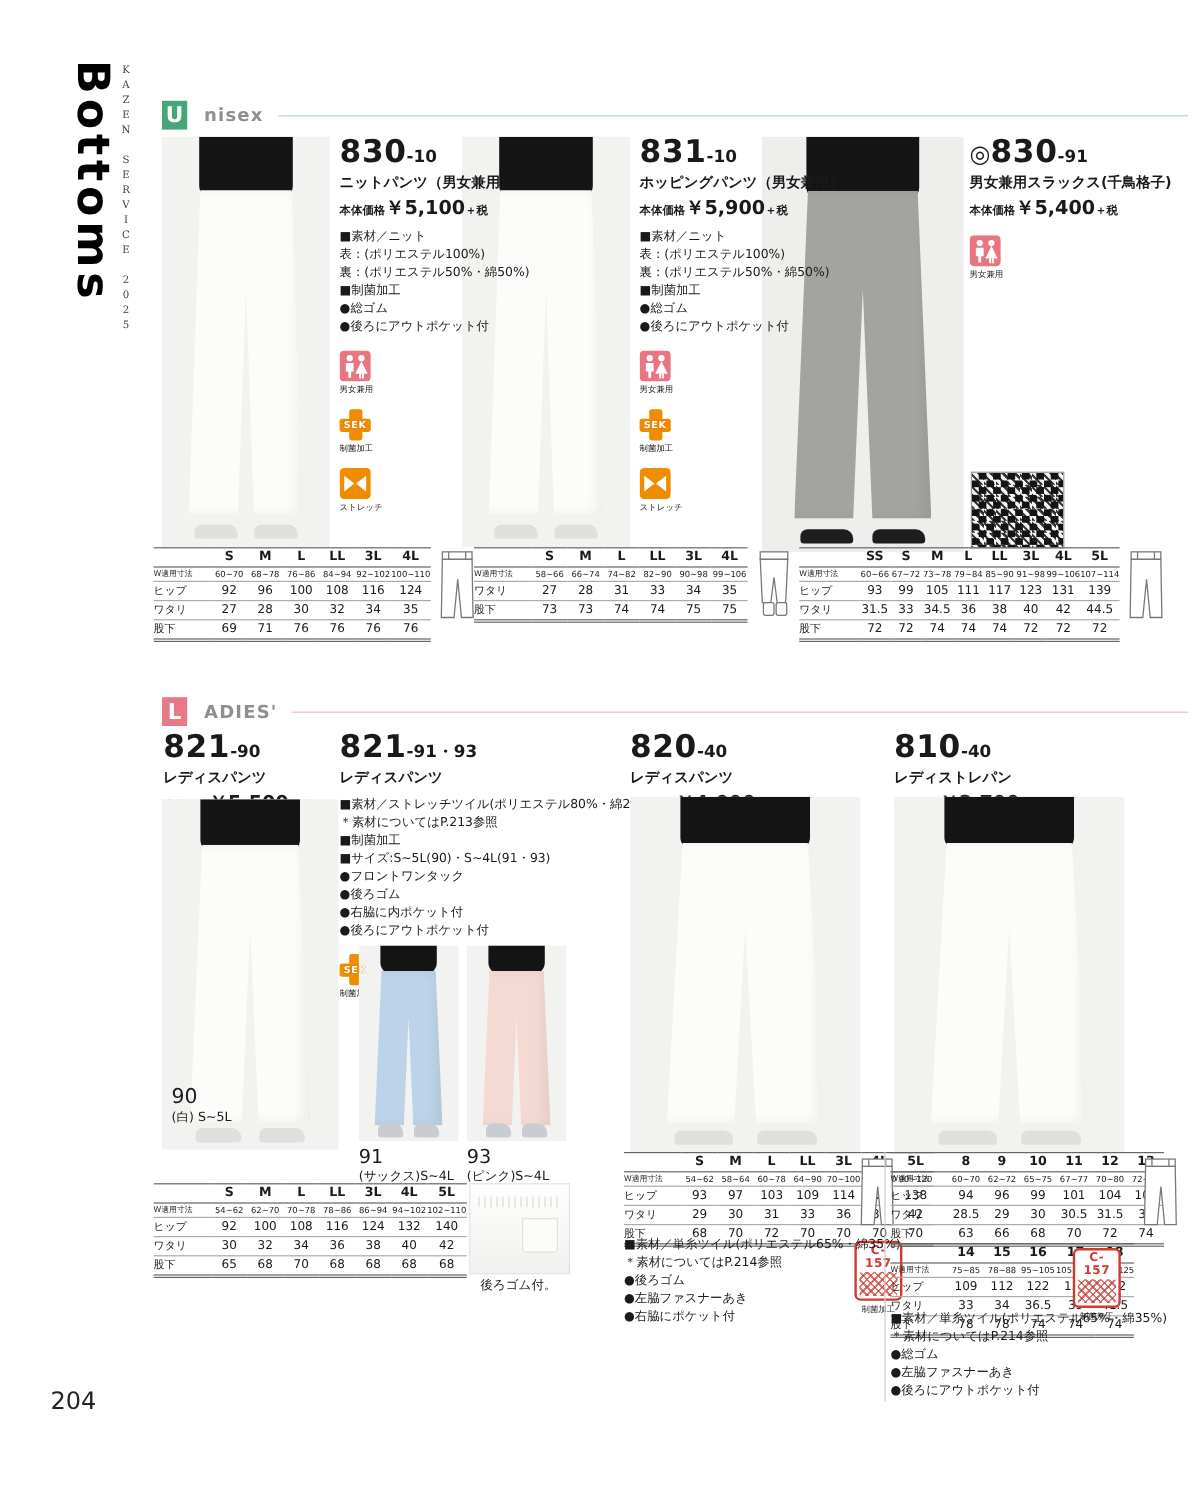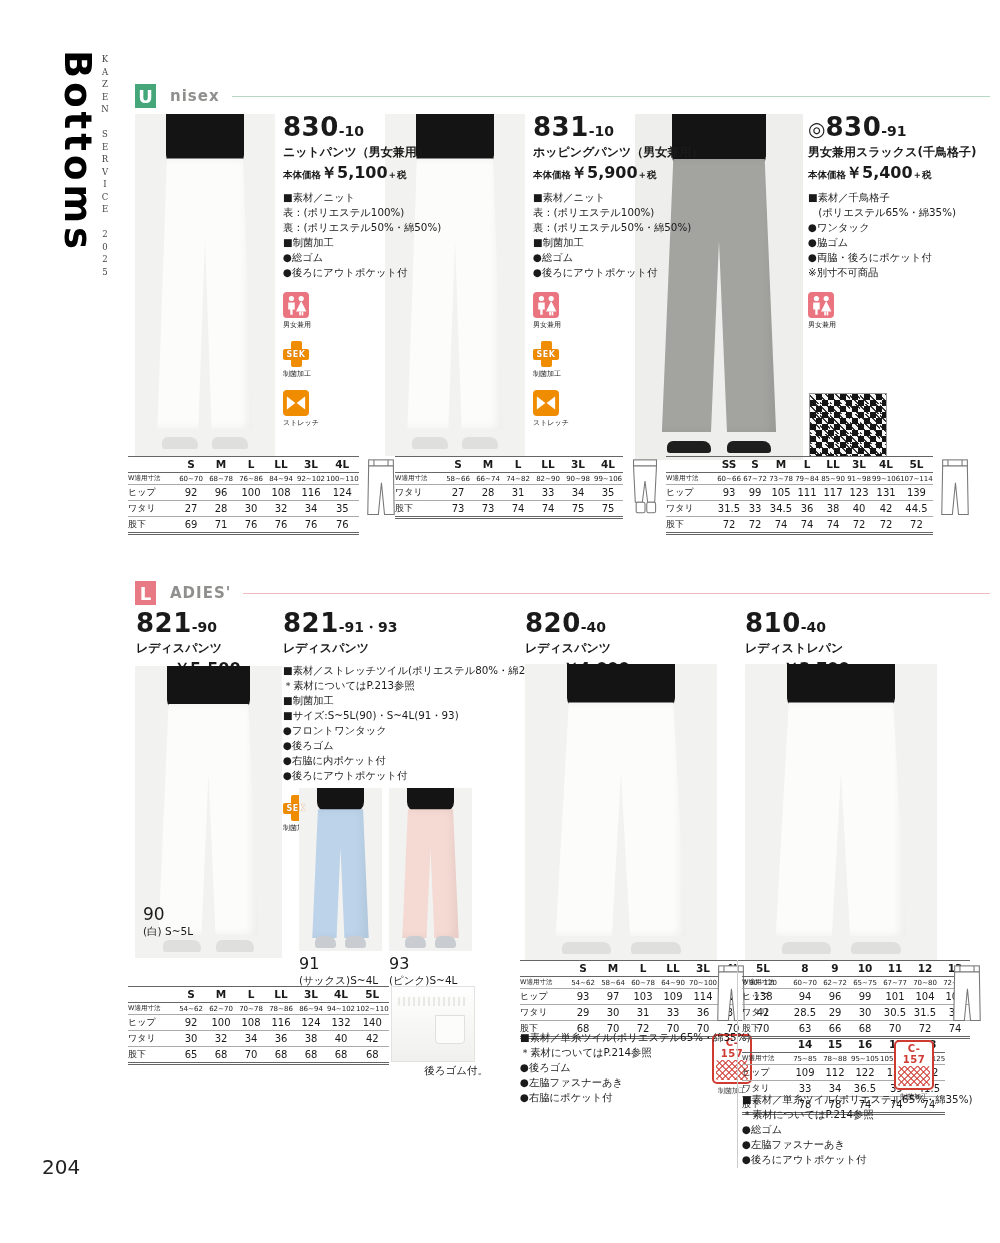--- a/index.html
+++ b/index.html
@@ -137,21 +137,21 @@
 
   
   #back-photo{position:absolute;left:391px;top:986px;width:82px;height:74px;
               background:linear-gradient(180deg,#ffffff,#f0f0ee);
               border:1px solid #e2e2df;}
   .bp-band{position:absolute;top:13%;left:7%;width:86%;height:13%;border-radius:2px;
            background:repeating-linear-gradient(90deg,#e8e8e5 0 2px,#fbfbf9 2px 5px);}
   .bp-pocket{position:absolute;top:38%;left:52%;width:34%;height:36%;
              border:1px solid #e0e0dc;border-radius:0 0 4px 4px;background:#fcfcfa;}
   #back-caption{position:absolute;left:376px;top:1064px;width:112px;
-                text-align:right;font-size:10.5px;}
+                text-align:center;font-size:10.5px;}
 
   #divider-v{position:absolute;left:737px;top:960px;width:1px;height:208px;background:#cccccb;}
 </style>
 </head>
 <body>
 
 <svg width="0" height="0" style="position:absolute">
   <defs>
     <g id="g-pants-straight" stroke="#777" fill="#fff" stroke-width="1.2">
       <rect x="3" y="2" width="28" height="7"></rect>
@@ -297,28 +297,20 @@
   </div>
 
   <div class="info" id="info-u3">
     <div class="p-head">
       <span class="p-prefix">◎</span><span class="p-code">830</span><span class="p-suffix">-91</span>
     </div>
     <div class="p-name">男女兼用スラックス(千鳥格子)</div>
     <div class="p-price">
       <span class="pp-pre">本体価格</span><span class="pp-amt">￥5,400</span><span class="pp-suf">＋税</span>
     </div>
-    <div class="spec-list">
-        <div class="spec-line">■素材／千鳥格子</div>
-        <div class="spec-line">　(ポリエステル65%・綿35%)</div>
-        <div class="spec-line">●ワンタック</div>
-        <div class="spec-line">●脇ゴム</div>
-        <div class="spec-line">●両脇・後ろにポケット付</div>
-        <div class="spec-line">※別寸不可商品</div>
-      </div>
     <div class="icon-stack">
       <div class="icon-block">
         <svg class="badge" viewBox="0 0 40 40">
             <use href="#g-unisex"></use>
           </svg>
         <div class="icon-label">男女兼用</div>
       </div>
     </div>
   </div>
 

